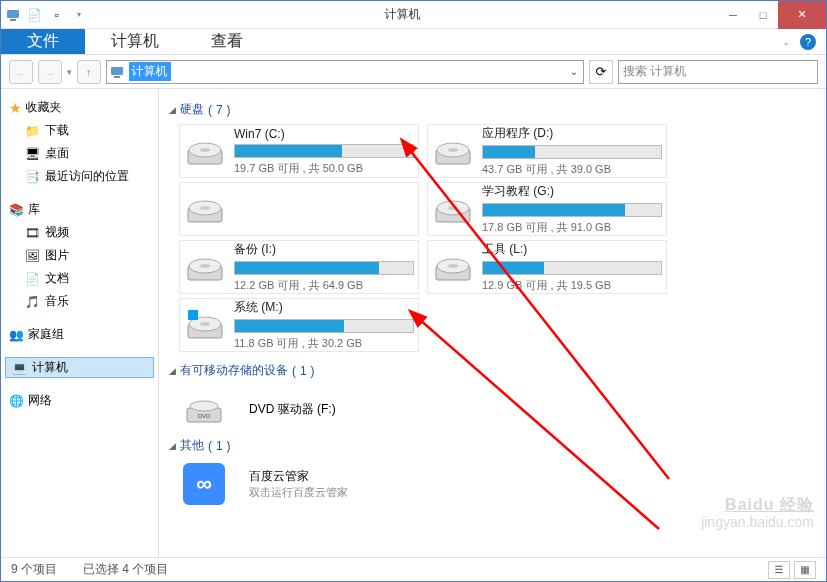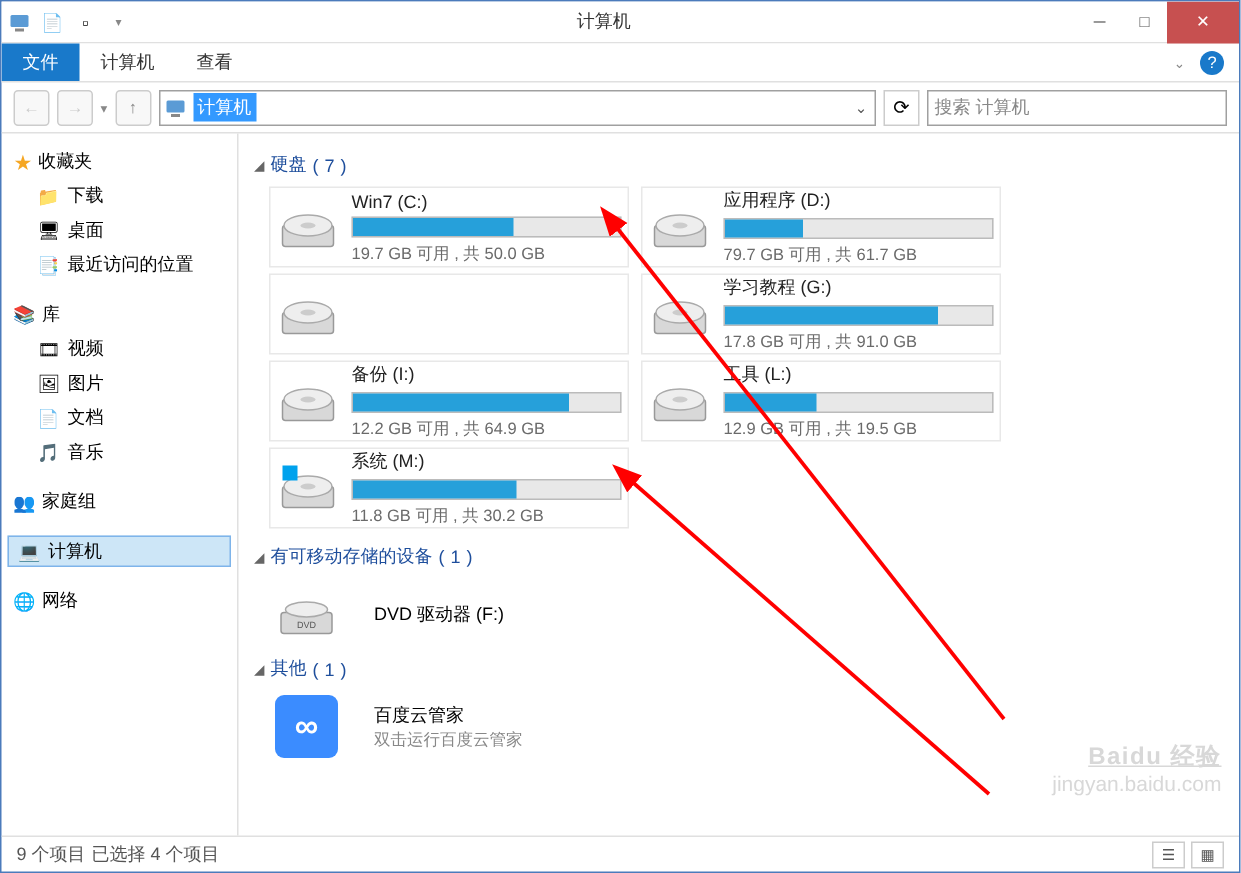--- a/index.html
+++ b/index.html
@@ -6,21 +6,21 @@
 body { background: #fff; width: 827px; height: 582px; overflow: hidden; position: relative; border: 1px solid #4b7bbb; }
 .titlebar { height: 28px; background: #fff; display: flex; align-items: center; border-bottom: 1px solid #e0e0e0; }
 .tb-left { display: flex; align-items: center; padding-left: 4px; gap: 6px; }
 .tb-icon { width: 16px; height: 16px; display: inline-flex; align-items: center; justify-content: center; font-size: 12px; }
 .tb-title { flex: 1; text-align: center; font-size: 12px; color: #333; }
 .tb-controls { display: flex; }
 .tb-btn { width: 30px; height: 28px; display: flex; align-items: center; justify-content: center; font-size: 11px; color: #333; }
 .tb-btn.close { background: #c75050; color: #fff; width: 48px; }
 .tb-btn.min, .tb-btn.max { color: #555; }
 .menubar { height: 26px; display: flex; align-items: stretch; background: #fff; border-bottom: 1px solid #e0e0e0; }
-.menu-item { padding: 0 14px; font-size: 12px; display: flex; align-items: center; color: #333; }
+.menu-item { padding: 0 26px; font-size: 16px; display: flex; align-items: center; color: #333; }
 .menu-item.file { background: #1979ca; color: #fff; }
 .menu-right { margin-left: auto; display: flex; align-items: center; gap: 10px; padding-right: 10px; }
 .help-icon { width: 16px; height: 16px; border-radius: 50%; background: #1979ca; color: #fff; font-size: 11px; display: flex; align-items: center; justify-content: center; }
 .navbar { height: 34px; display: flex; align-items: center; padding: 4px 8px; gap: 5px; border-bottom: 1px solid #e0e0e0; }
 .nav-btn { width: 24px; height: 24px; border: 1px solid #ccc; border-radius: 3px; display: flex; align-items: center; justify-content: center; font-size: 11px; color: #888; background: #f8f8f8; }
 .nav-btn.disabled { color: #ccc; }
 .addr-bar { flex: 1; height: 24px; border: 1px solid #a0a0a0; display: flex; align-items: center; background: #fff; }
 .addr-text { flex:1; display:flex; align-items:center; }
 .addr-sel { background: #3399ff; color: #fff; padding: 1px 3px; font-size: 12px; margin-left: 2px; }
 .addr-pc-icon { width:16px; height:16px; margin: 0 2px; }
@@ -41,21 +41,21 @@
 .drive { display: flex; align-items: center; border: 1px solid #e8e8e8; padding: 4px; gap: 8px; height: 54px; }
 .drive-icon { width: 42px; height: 42px; display:flex; align-items:center; justify-content:center; }
 .drive-info { flex: 1; font-size: 12px; }
 .drive-name { color: #222; margin-bottom: 3px; }
 .drive-bar { height: 14px; background: #e8e8e8; border: 1px solid #bbb; position: relative; margin-bottom: 3px; }
 .drive-fill { height: 100%; background: #26a0da; }
 .drive-text { color: #6a6a6a; font-size: 11px; }
 .dvd-row, .baidu-row { display: flex; align-items: center; gap: 24px; margin-left: 10px; padding: 4px; height: 48px; }
 .dvd-icon { width: 42px; height: 42px; display:flex; align-items:center; justify-content:center; }
 .baidu-icon { width: 42px; height: 42px; background: #3b8cff; border-radius: 6px; display:flex; align-items:center; justify-content:center; color:#fff; font-size: 22px; font-weight:bold; }
-.statusbar { height: 24px; border-top: 1px solid #e0e0e0; display: flex; align-items: center; padding: 0 10px; font-size: 12px; color: #555; gap: 4px; }
+.statusbar { height: 24px; border-top: 1px solid #e0e0e0; display: flex; align-items: center; padding: 0 10px; font-size: 12px; color: #555; gap: 26px; }
 .status-right { margin-left: auto; display: flex; gap: 4px; }
 .view-btn { width: 22px; height: 18px; border: 1px solid #ccc; display:flex; align-items:center; justify-content:center; font-size:10px; }
 .arrow-svg { position: absolute; pointer-events: none; }
 .watermark { position: absolute; right: 12px; bottom: 26px; color: #d8d8d8; font-size: 14px; text-align: right; line-height: 1.2; }
 .watermark .brand { font-size: 16px; font-weight: bold; letter-spacing: 1px; text-decoration: underline; }
 .chev { font-size: 9px; color: #888; }
 svg.hdd { width:42px; height:38px; }
 svg.pc-small { width:16px; height:16px; }
 </style>
 </head>
@@ -200,21 +200,21 @@
               <rect x="4" y="18" width="34" height="14" rx="2" fill="#d8d8d8" stroke="#999"></rect>
               <ellipse cx="21" cy="18" rx="16" ry="7" fill="#eee" stroke="#aaa"></ellipse>
               <ellipse cx="21" cy="18" rx="5" ry="2" fill="#ccc"></ellipse>
             </svg>
           </span>
     <div class="drive-info">
       <div class="drive-name">应用程序 (D:)</div>
       <div class="drive-bar">
               <div class="drive-fill" style="width:29%"></div>
             </div>
-      <div class="drive-text">79.7 GB 可用 , 共 61.7 GB</div>
+      <div class="drive-text">43.7 GB 可用 , 共 39.0 GB</div>
     </div>
         </div>
         <div class="drive">
           <span class="drive-icon">
             <svg class="hdd" viewBox="0 0 42 38">
               <rect x="4" y="18" width="34" height="14" rx="2" fill="#d8d8d8" stroke="#999"></rect>
               <ellipse cx="21" cy="18" rx="16" ry="7" fill="#eee" stroke="#aaa"></ellipse>
               <ellipse cx="21" cy="18" rx="5" ry="2" fill="#ccc"></ellipse>
             </svg>
           </span>

